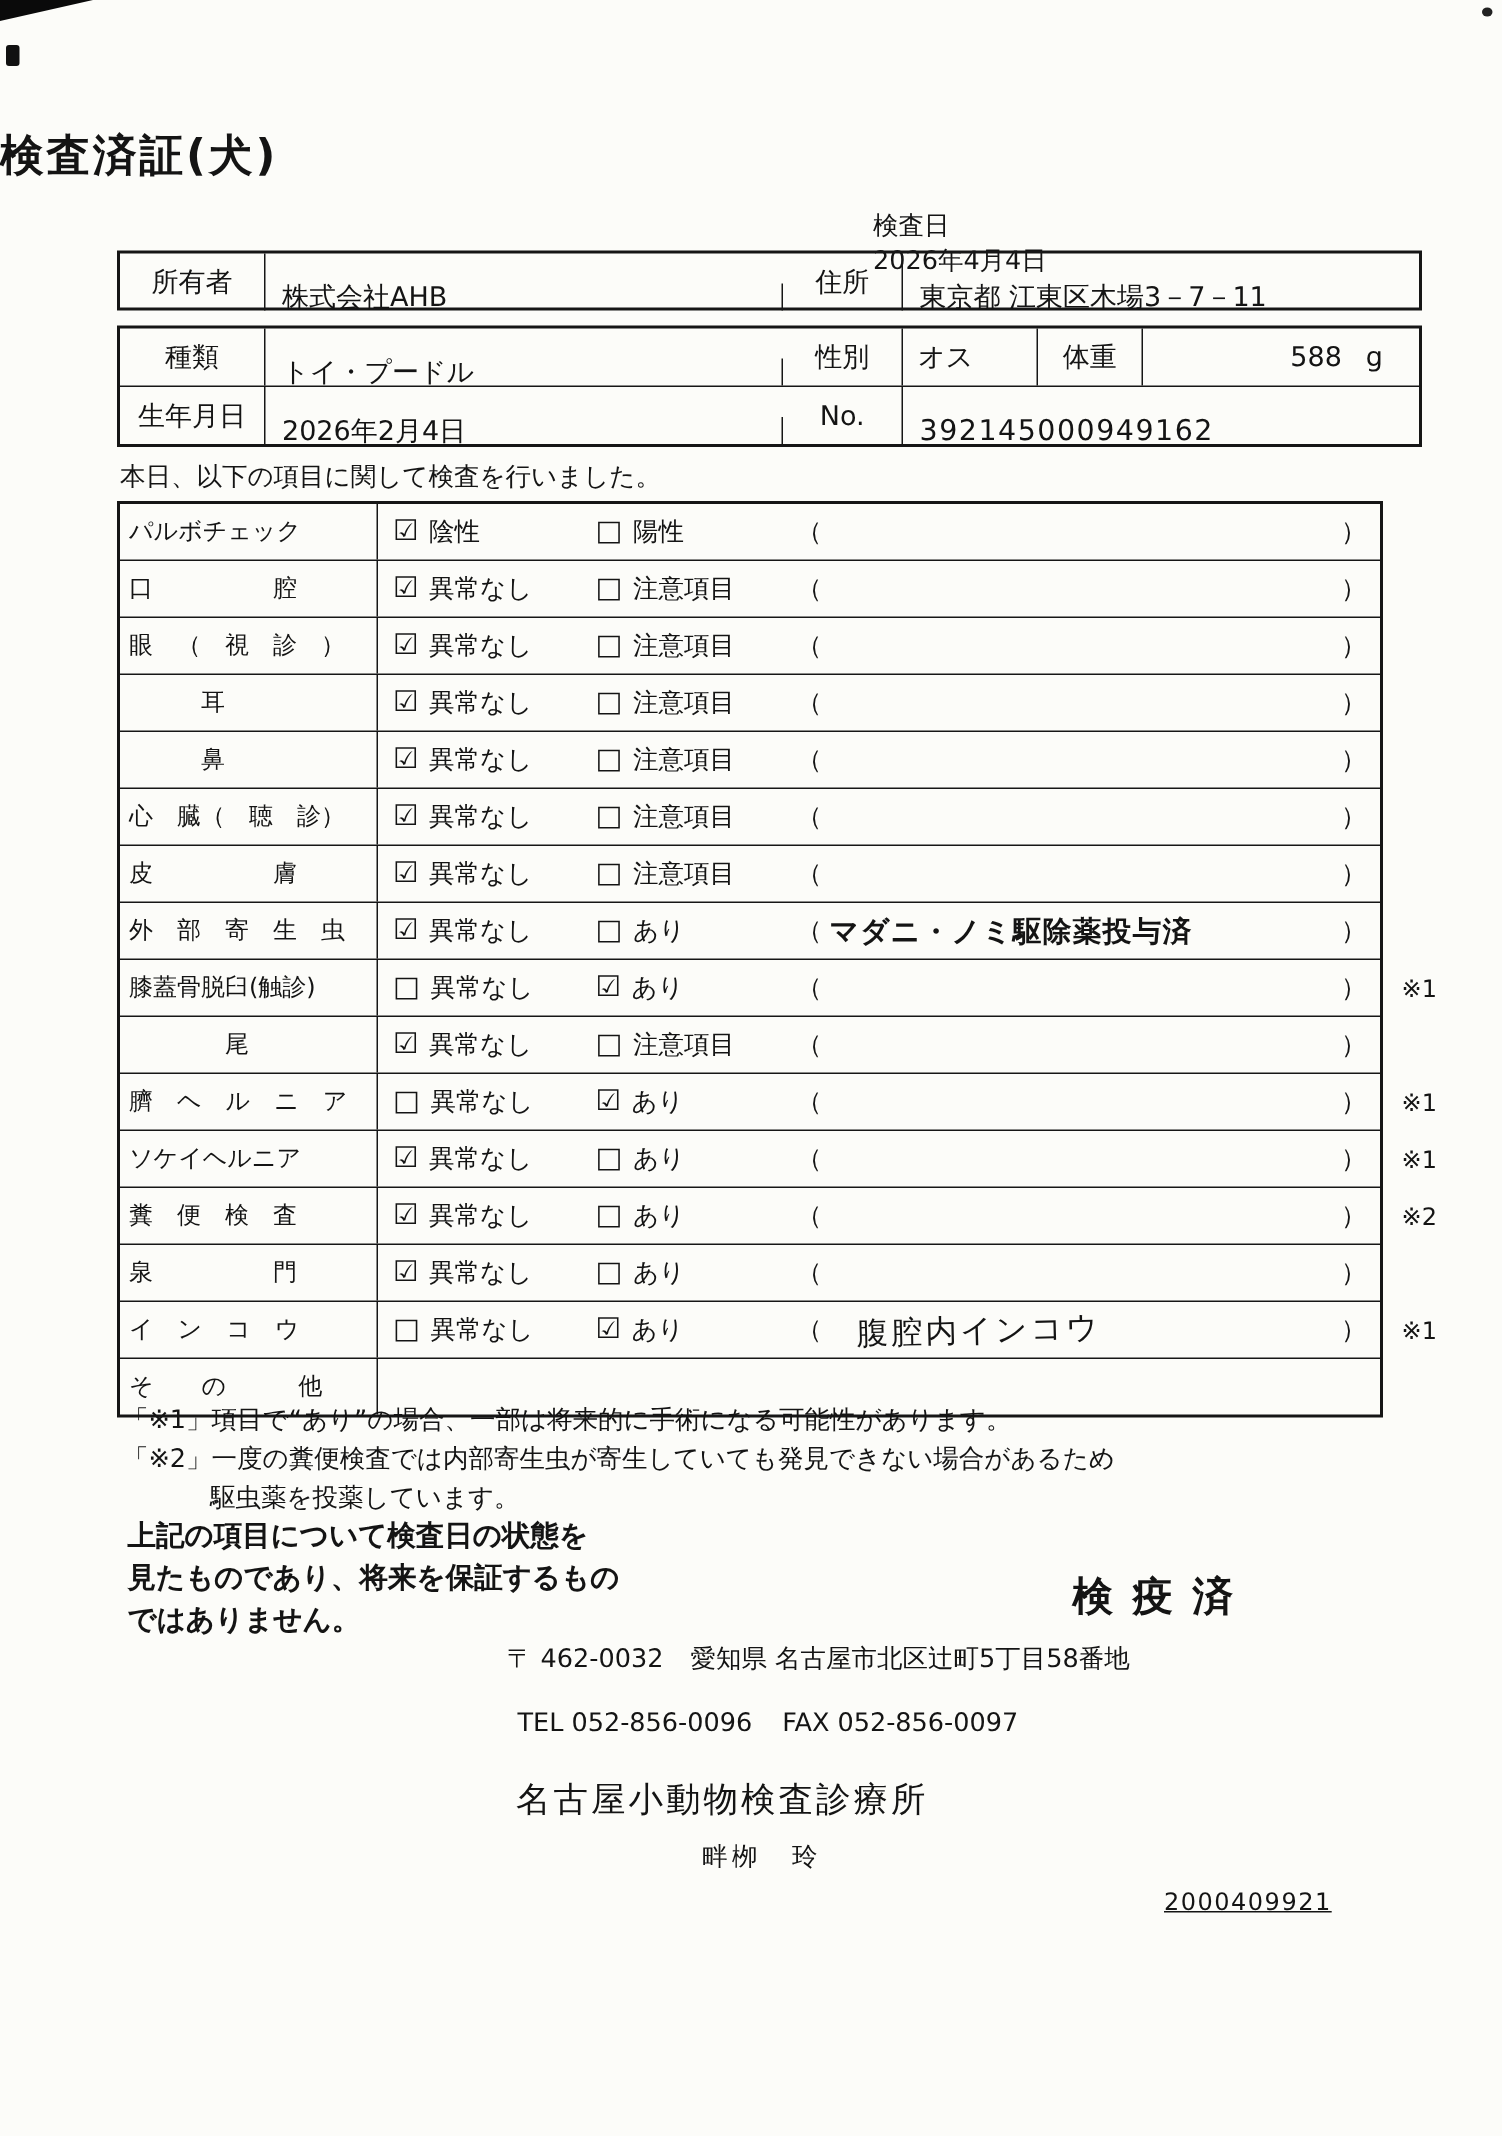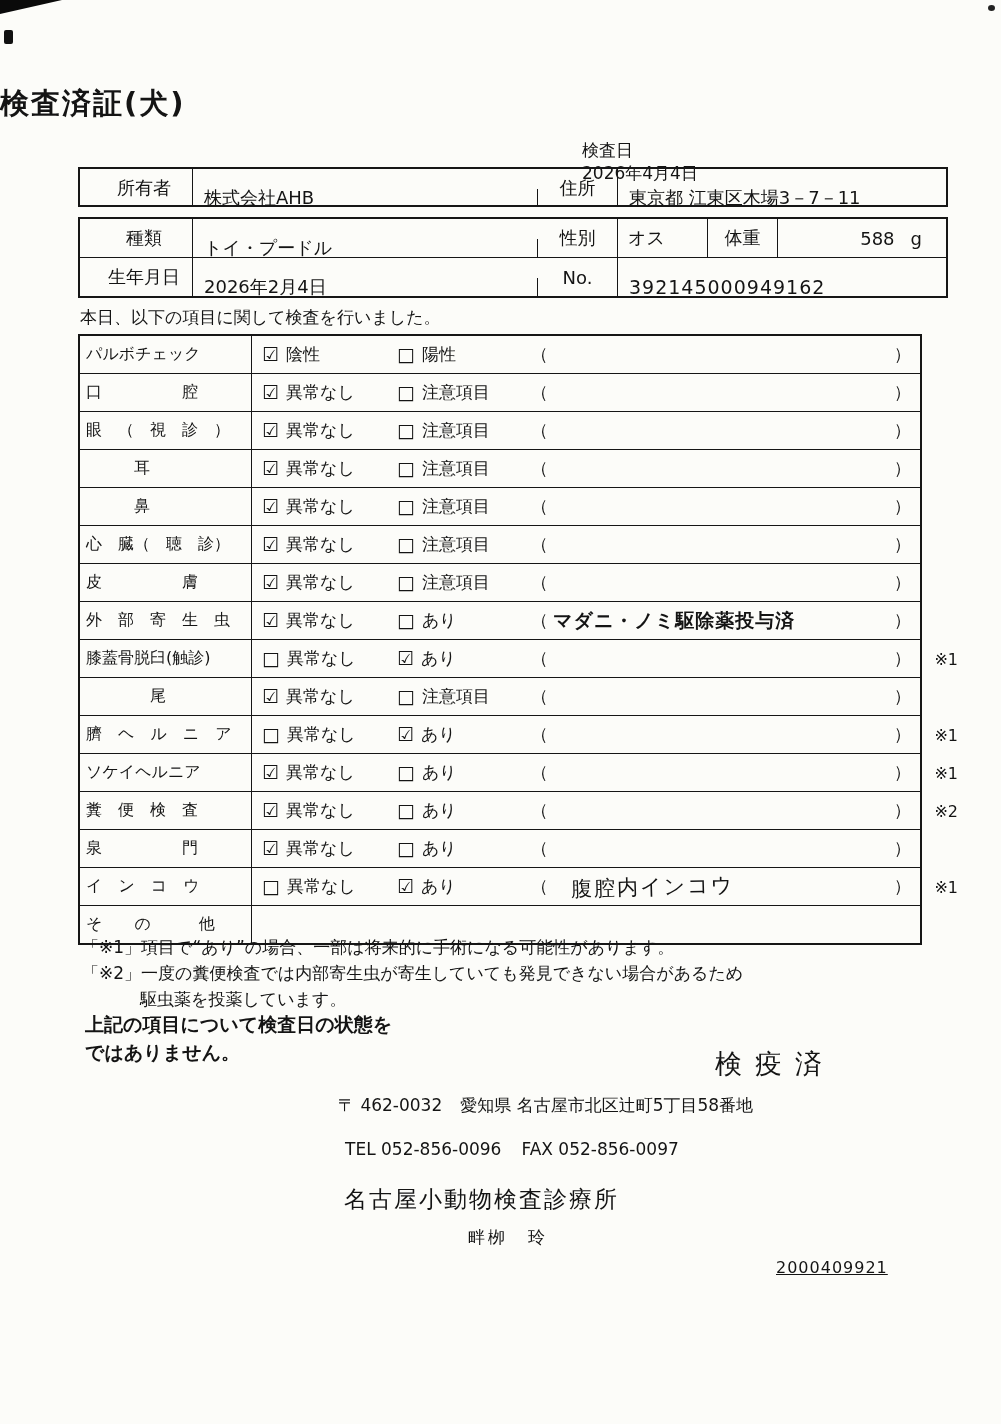--- a/index.html
+++ b/index.html
@@ -23,21 +23,21 @@
   .title {
     position:absolute; top:84px; left:0; width:100%;
     font-size:29px; font-weight:600; letter-spacing:2px;
   }
   .date-row {
     position:absolute; top:139px; left:582px; width:358px;
     display:flex; justify-content:space-between; font-size:17px;flex-direction:column;
   }
 
   .box { position:absolute; left:78px; width:870px; border:2px solid #161616; box-sizing:border-box; background:transparent; }
-  .trow { display:flex; height:38px; align-items:stretch;padding-left:16px; }
+  .trow { display:flex; height:38px; align-items:stretch; }
   .trow + .trow { border-top:1.5px solid #161616; }
   .cell { display:flex; align-items:center; box-sizing:border-box; font-size:18px; }
   .bd-r { border-right:1.5px solid #161616; }
   .lab { justify-content:center; }
   .val { padding-left:11px;margin-top:20px; }
   .w-label { width:97px; }
   .w-value { width:345px; }
   .w-small { width:80px; }
   .w-sex { width:90px; padding-left:10px; }
   .w-wlab { width:70px; justify-content:center; }
@@ -65,21 +65,21 @@
   .pclose { margin-left:auto; }
   .comment-bold { font-weight:700; font-size:19px; letter-spacing:1px; }
   .comment-hand { font-family:"DejaVu Serif","Liberation Serif",serif; font-size:21px;
     transform:rotate(-1.5deg); margin-left:18px; letter-spacing:2px; }
   .note { position:absolute; right:-38px; top:50%; transform:translateY(-50%); font-size:16px; }
 
   .footnotes { position:absolute; top:934px; left:82px; font-size:17px; line-height:26px; }
   .fn-indent { padding-left:58px; }
 
   .disclaimer { position:absolute; top:1010px; left:85px; font-size:19px; line-height:28px; font-weight:600; }
-  .stamp { position:absolute; top:1046px; left:715px; font-size:27px; letter-spacing:13px; font-weight:400; }
+  .stamp { position:absolute; top:1046px; left:715px; font-size:27px; letter-spacing:13px; font-weight:700; }
 
   .addr-line { position:absolute; top:1094px; left:338px; font-size:17px; display:flex; gap:18px; }
   .tel-line { position:absolute; top:1139px; left:345px; font-size:17px; display:flex; gap:20px; }
   .clinic-name { position:absolute; top:1184px; left:344px; font-size:23px; letter-spacing:2px; }
   .examiner { position:absolute; top:1226px; left:468px; font-size:17px; letter-spacing:3px; }
   .doc-number { position:absolute; top:1258px; left:776px; font-size:16px; letter-spacing:1px;text-decoration:underline; }
 </style>
 </head>
 <body>
 
@@ -405,20 +405,21 @@
   </div>
 
   <div class="footnotes">
     <div>「※1」項目で“あり”の場合、一部は将来的に手術になる可能性があります。</div>
     <div>「※2」一度の糞便検査では内部寄生虫が寄生していても発見できない場合があるため</div>
     <div class="fn-indent">駆虫薬を投薬しています。</div>
   </div>
 
   <div class="disclaimer">
     <div>上記の項目について検査日の状態を</div>
+    <div>見たものであり、将来を保証するもの</div>
     <div>ではありません。</div>
   </div>
 
   <div class="stamp">検疫済</div>
 
   <div class="addr-line">
     <span>〒 462-0032</span>
     <span>愛知県 名古屋市北区辻町5丁目58番地</span>
   </div>
 

